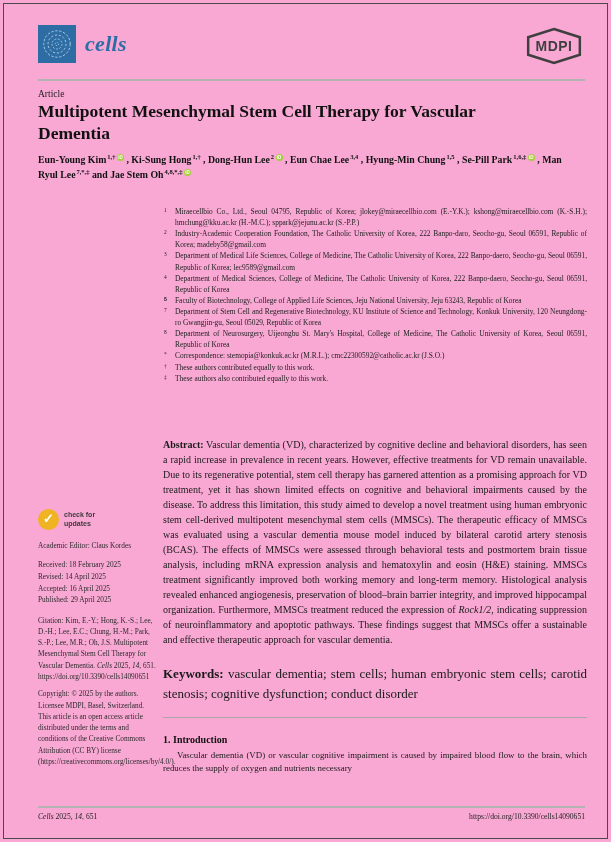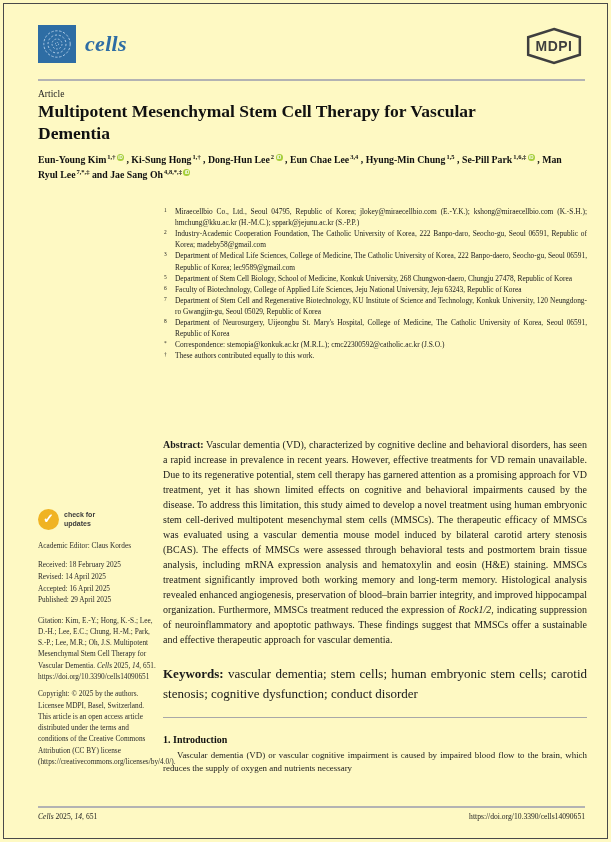--- a/index.html
+++ b/index.html
@@ -1,18 +1,18 @@
 <!DOCTYPE html>
 <html><head>
 <meta charset="utf-8">
 <style>
   * { margin:0; padding:0; box-sizing:border-box; }
   html,body { background:#fff; }
   .page {
-    position:relative; width:611px; height:842px; background:#fef9c3;
+    position:relative; width:611px; height:842px; background:#f9a8d4;
     font-family:"Liberation Serif", serif; color:#1c1c1c; overflow:hidden;
   }
   .frame { position:absolute; inset:3px; border:1.5px solid #4a4a4a; pointer-events:none; }
 
   
   .header { position:absolute; top:25px; left:38px; right:26px; height:44px; }
   .logo-wrap { position:absolute; left:0; top:0; display:flex; align-items:center; gap:9px; }
   .logo-box { width:38px; height:38px; display:block; }
   .journal-name { font-style:italic; font-weight:bold; font-size:22px; color:#2e6da4; letter-spacing:.3px; }
   .mdpi-logo { position:absolute; right:0; top:2px; width:62px; height:38px; }
@@ -96,43 +96,46 @@
     <span>, </span><span>Dong-Hun Lee</span><sup>2</sup><span class="orcid">iD</span>
   
     <span>, </span><span>Eun Chae Lee</span><sup>3,4</sup>
   
     <span>, </span><span>Hyung-Min Chung</span><sup>1,5</sup>
   
     <span>, </span><span>Se-Pill Park</span><sup>1,6,‡</sup><span class="orcid">iD</span>
   
     <span>, </span><span>Man Ryul Lee</span><sup>7,*,‡</sup>
   
-    <span> and </span><span>Jae Sang Oh</span><sup>4,8,*,‡</sup><span class="orcid">iD</span>
+    <span> and </span><span>Jae Stem Oh</span><sup>4,8,*,‡</sup><span class="orcid">iD</span>
   </p>
 
   <div class="affiliations">
     <div class="affil-item">
       <sup>1</sup>
       <span>Miraecellbio Co., Ltd., Seoul 04795, Republic of Korea; jlokey@miraecellbio.com (E.-Y.K.); kshong@miraecellbio.com (K.-S.H.); hmchung@kku.ac.kr (H.-M.C.); sppark@jejunu.ac.kr (S.-P.P.)</span>
     </div>
 
     <div class="affil-item">
       <sup>2</sup>
       <span>Industry-Academic Cooperation Foundation, The Catholic University of Korea, 222 Banpo-daro, Seocho-gu, Seoul 06591, Republic of Korea; madeby58@gmail.com</span>
     </div>
 
     <div class="affil-item">
       <sup>3</sup>
       <span>Department of Medical Life Sciences, College of Medicine, The Catholic University of Korea, 222 Banpo-daero, Seocho-gu, Seoul 06591, Republic of Korea; lec9589@gmail.com</span>
     </div>
 
+    <div class="affil-item">
+      <sup>4</sup>
+      <span>Department of Medical Sciences, College of Medicine, The Catholic University of Korea, 222 Banpo-daero, Seocho-gu, Seoul 06591, Republic of Korea</span>
+    </div>
 
     <div class="affil-item">
       <sup>5</sup>
-      <span>Department of Stem Cell Biology, School of Medicine, Konkuk University, 268 Chungwon-daero, Chungju 27478, Republic of Korea</span>
     </div>
 
     <div class="affil-item">
       <sup>6</sup>
       <span>Faculty of Biotechnology, College of Applied Life Sciences, Jeju National University, Jeju 63243, Republic of Korea</span>
     </div>
 
     <div class="affil-item">
       <sup>7</sup>
       <span>Department of Stem Cell and Regenerative Biotechnology, KU Institute of Science and Technology, Konkuk University, 120 Neungdong-ro Gwangjin-gu, Seoul 05029, Republic of Korea</span>
@@ -146,20 +149,24 @@
     <div class="affil-item">
       <sup>*</sup>
       <span>Correspondence: stemopia@konkuk.ac.kr (M.R.L.); cmc22300592@catholic.ac.kr (J.S.O.)</span>
     </div>
 
     <div class="affil-item">
       <sup>†</sup>
       <span>These authors contributed equally to this work.</span>
     </div>
 
+    <div class="affil-item">
+      <sup>‡</sup>
+      <span>These authors also contributed equally to this work.</span>
+    </div>
   </div>
 
   <div class="main-col">
     <p class="abstract"><span class="lbl">Abstract:</span> <span>Vascular dementia (VD), characterized by cognitive decline and behavioral disorders, has seen a rapid increase in prevalence in recent years. However, effective treatments for VD remain unavailable. Due to its regenerative potential, stem cell therapy has garnered attention as a promising approach for VD treatment, yet it has shown limited effects on cognitive and behavioral impairments caused by the disease. To address this limitation, this study aimed to develop a novel treatment using human embryonic stem cell-derived multipotent mesenchymal stem cells (MMSCs). The therapeutic efficacy of MMSCs was evaluated using a vascular dementia mouse model induced by bilateral carotid artery stenosis (BCAS). The effects of MMSCs were assessed through behavioral tests and postmortem brain tissue analysis, including mRNA expression analysis and hematoxylin and eosin (H&amp;E) staining. MMSCs treatment significantly improved both working memory and long-term memory. Histological analysis revealed enhanced angiogenesis, preservation of blood–brain barrier integrity, and improved hippocampal organization. Furthermore, MMSCs treatment reduced the expression of </span><span class="it">Rock1/2</span><span>, indicating suppression of neuroinflammatory and apoptotic pathways. These findings suggest that MMSCs offer a sustainable and effective therapeutic approach for vascular dementia.</span></p>
     <p class="kw"><span class="lbl">Keywords:</span> <span>vascular dementia; stem cells; human embryonic stem cells; carotid stenosis; cognitive dysfunction; conduct disorder</span></p>
     <div class="col-divider"></div>
     <h2 class="intro-head">1. Introduction</h2>
     <p class="intro-para">Vascular dementia (VD) or vascular cognitive impairment is caused by impaired blood flow to the brain, which reduces the supply of oxygen and nutrients necessary</p>
   </div>
 

